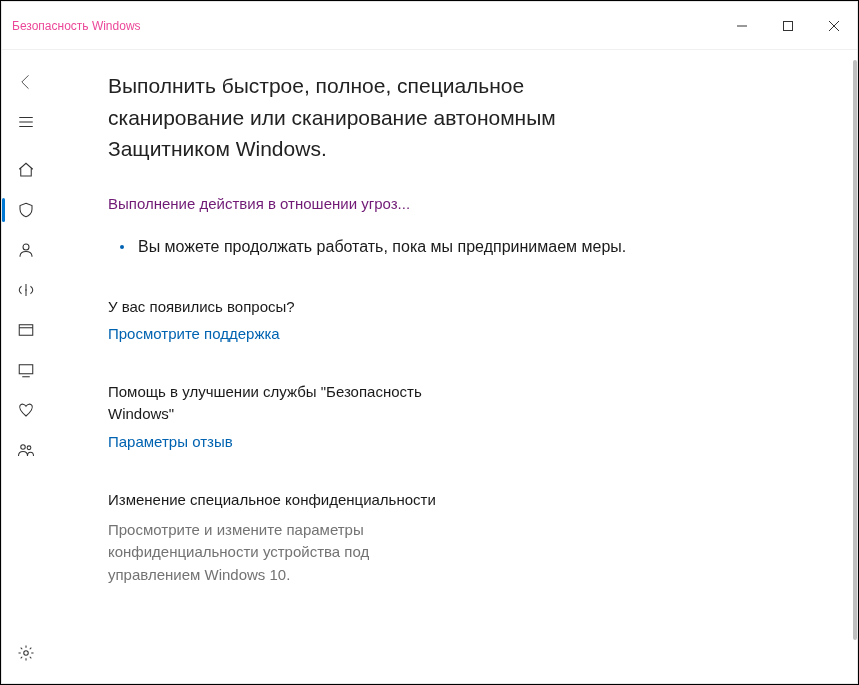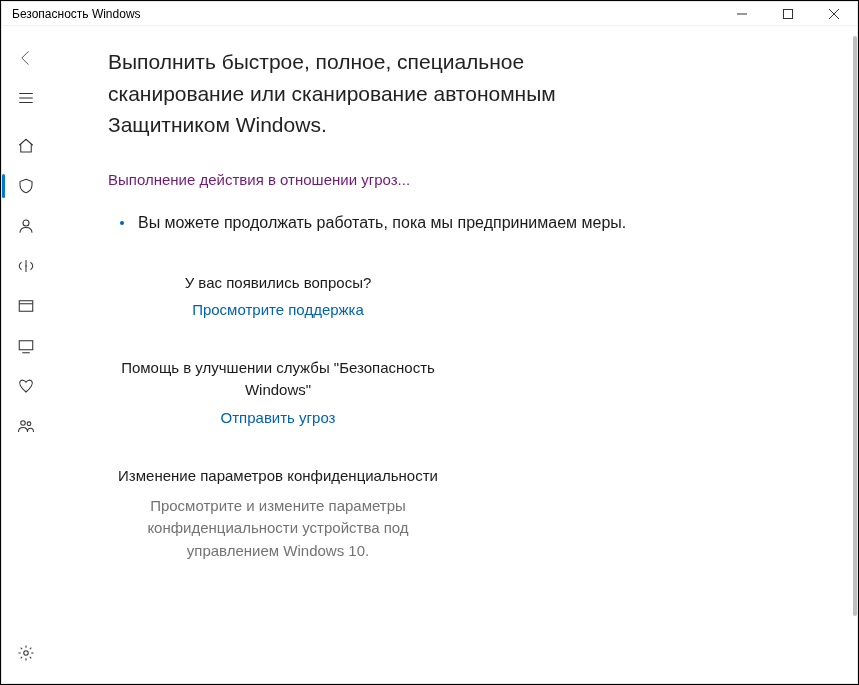--- a/index.html
+++ b/index.html
@@ -16,27 +16,27 @@
   .window {
     width: 100%;
     height: 100%;
     display: flex;
     flex-direction: column;
     background: #fff;
     border: 1px solid #e6e6e6;
     margin: 0;
   }
   .titlebar {
-    height: 24px;
+    height: 48px;
     display: flex;
     align-items: center;
     justify-content: space-between;
     padding-left: 10px;
     font-size: 12px;
-    color: #000000;
+    color: #ec4899;
     border-bottom: 1px solid #f0f0f0;
   }
   .win-controls {
     display: flex;
     height: 100%;
   }
   .win-btn {
     width: 46px;
     height: 100%;
     display: flex;
@@ -123,21 +123,20 @@
     border-radius: 50%;
     flex-shrink: 0;
   }
   .status-text {
     font-size: 16px;
     color: #1a1a1a;
   }
   .section {
     margin-bottom: 38px;
     max-width: 340px;
-    text-align: center;
   }
   .section-title {
     font-size: 15px;
     color: #1a1a1a;
     margin: 0 0 8px 0;
     line-height: 1.45;
   }
   .section-desc {
     font-size: 15px;
     color: #737373;
@@ -271,25 +270,25 @@
           <span class="status-text">Вы можете продолжать работать, пока мы предпринимаем меры.</span>
         </div>
 
         <div class="section">
           <p class="section-title">У вас появились вопросы?</p>
           <span class="link">Просмотрите поддержка</span>
         </div>
 
         <div class="section">
           <p class="section-title">Помощь в улучшении службы "Безопасность Windows"</p>
-          <span class="link">Отправить угроз</span>
+          <span class="link">Параметры отзыв</span>
         </div>
 
         <div class="section">
-          <p class="section-title">Изменение параметров конфиденциальности</p>
+          <p class="section-title">Изменение специальное конфиденциальности</p>
           <p class="section-desc">Просмотрите и измените параметры конфиденциальности устройства под управлением Windows 10.</p>
         </div>
 
       </div>
     </div>
 
   </div>
 </div>
 
 </body></html>

